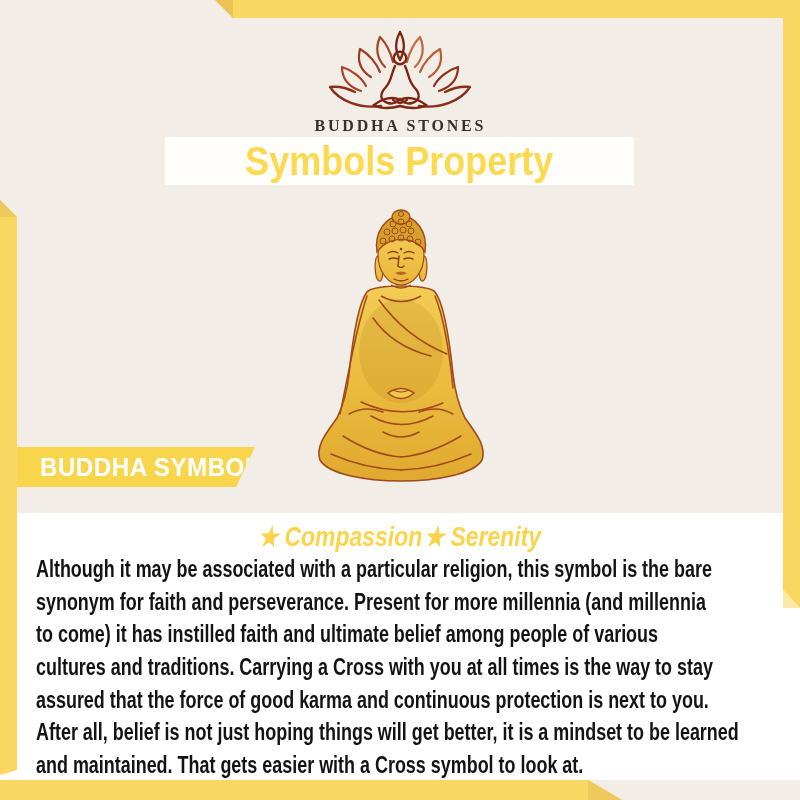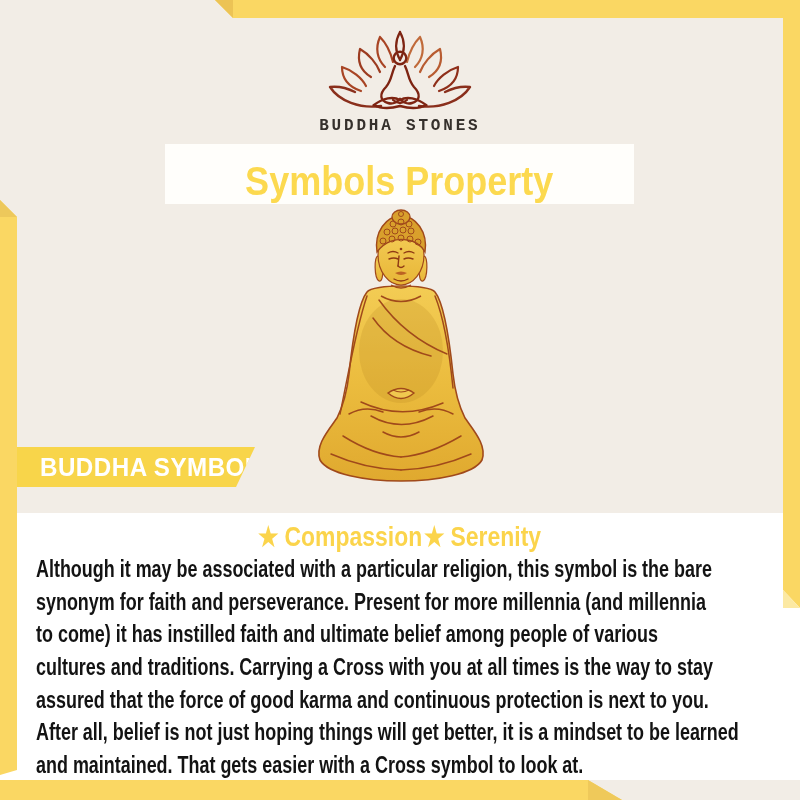--- a/index.html
+++ b/index.html
@@ -5,45 +5,45 @@
   :root{
     --accent-yellow:#FAD763; --banner-yellow:#F8D54A; --title-yellow:#FCD94F;
     --heading-yellow:#FBD44B; --background-cream:#F2EDE6; --panel-white:#FFFFFF;
     --body-text:#131313; --wordmark-color:#35302C;
   }
   html,body{margin:0;padding:0;}
   body{font-family:"Liberation Sans", sans-serif; background:#fff;}
   .canvas{position:relative;width:800px;height:800px;overflow:hidden;background:var(--background-cream);}
 
   
-  .title-band{position:absolute;left:165px;top:144px;width:469px;height:60px;background:#FFFEFB;
-    display:flex;align-items:flex-end;justify-content:center;}
+  .title-band{position:absolute;left:165px;top:137px;width:469px;height:48px;background:#FFFEFB;
+    display:flex;align-items:center;justify-content:center;}
   .title-text{font-size:40px;font-weight:bold;color:var(--title-yellow);white-space:nowrap;
     display:inline-block;transform:scaleX(.9);letter-spacing:0px;}
   .content{position:absolute;left:0;top:513px;width:800px;height:267px;background:var(--panel-white);}
 
   
   .logo{position:absolute;left:325px;top:28px;width:150px;height:86px;}
   .wordmark{position:absolute;left:0;top:116px;width:800px;text-align:center;
-    font-family:Liberation Mono, monospace;font-weight:600;font-size:17px;letter-spacing:3px;
+    font-family:Liberation Serif, serif;font-weight:600;font-size:17px;letter-spacing:3px;
     color:var(--wordmark-color);}
   .wordmark span{display:inline-block;transform:scaleX(.94);}
 
   
   .buddha{position:absolute;left:303px;top:206px;width:196px;height:280px;}
 
   
   .badge{position:absolute;left:13px;top:447px;width:242px;height:40px;background:var(--banner-yellow);
     -webkit-clip-path:polygon(0 0,242px 0,223px 40px,0 40px);clip-path:polygon(0 0,242px 0,223px 40px,0 40px);}
   .badge-label{position:absolute;left:27px;top:0;height:40px;line-height:40px;color:#fff;
     font-size:26px;font-weight:bold;letter-spacing:.5px;white-space:nowrap;
     display:inline-block;transform:scaleX(.93);transform-origin:left center;}
 
   
-  .props-heading{position:absolute;left:0;top:8px;width:800px;text-align:center;}
+  .props-heading{position:absolute;left:0;top:8px;width:800px;text-align:center;font-style:italic;}
   .props-inner{display:inline-block;transform:scaleX(.85);white-space:nowrap;
     font-size:27px;font-weight:bold;color:var(--heading-yellow);}
   .props-inner .star{margin-right:7px;}
   .props-inner .star2{margin-left:2px;}
   .body-copy{position:absolute;left:36px;top:40px;width:760px;}
   .body-line{white-space:nowrap;font-size:23px;font-weight:bold;color:var(--body-text);
     line-height:32.7px;height:32.7px;transform:scaleX(.78);transform-origin:left center;}
 
   
   .rib{position:absolute;background:var(--accent-yellow);}

